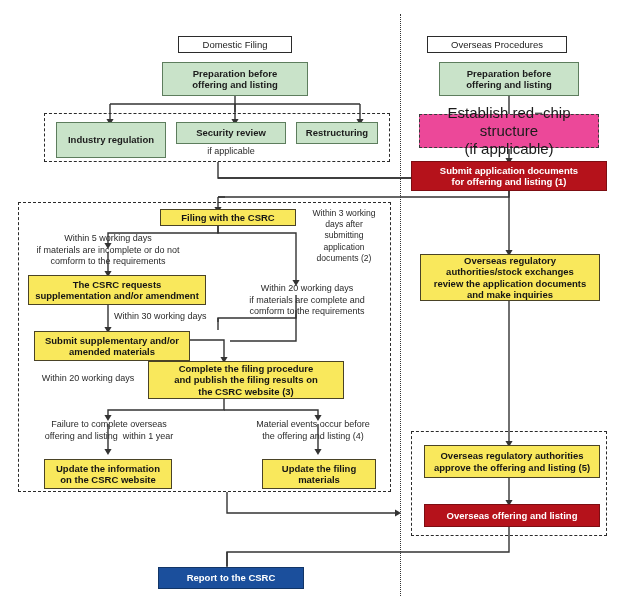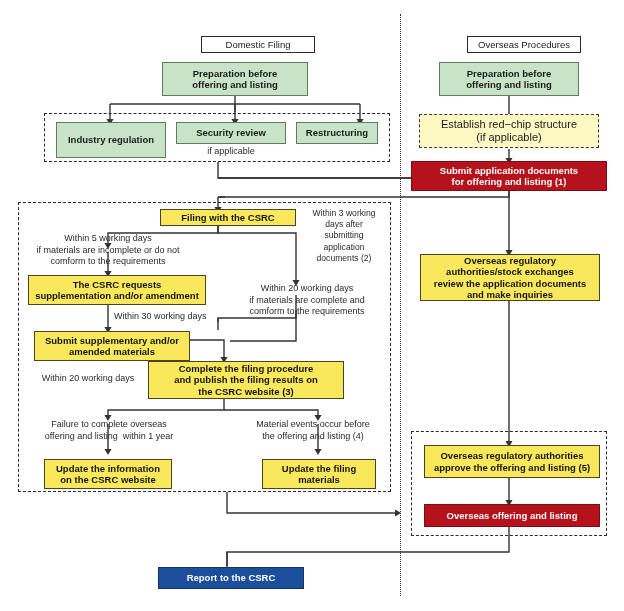--- a/index.html
+++ b/index.html
@@ -41,33 +41,32 @@
     z-index: 5;
   }
   .box span { display: block; width: 100%; }
 
   .plain {
     background: #ffffff;
     border: 1px solid #2b2b2b;
     font-size: 9.5px;
     color: #1b1b1b;
     font-weight: normal;
-    margin-left: 23px;
   }
   .green {
     background: #c9e3c9;
     border: 1.3px solid #5d7d5d;
     font-size: 9.5px;
     color: #1b1b1b;
     font-weight: bold;
   }
   .green-dash {
-    background: #fef9c3;
+    background: #ec4899;
     border: 1.6px dashed #3a3a3a;
-    font-size: 11px;
+    font-size: 15px;
     color: #1b1b1b;
     font-weight: normal;
   }
   .yellow {
     background: #f9e85c;
     border: 1.4px solid #4a4326;
     font-size: 9.5px;
     color: #151515;
     font-weight: bold;
   }
@@ -261,21 +260,21 @@
   </div>
 
   <div class="box yellow" style="left:44px; top:459px; width:128px; height:30px;">
     <span>Update the information<br>on the CSRC website</span>
   </div>
 
   <div class="box blue" style="left:158px; top:567px; width:146px; height:22px;">
     <span>Report to the CSRC</span>
   </div>
 
-  <div class="box plain" style="left:444px; top:36px; width:114px; height:17px;">
+  <div class="box plain" style="left:427px; top:36px; width:140px; height:17px;">
     <span>Overseas Procedures</span>
   </div>
 
   <div class="box green" style="left:439px; top:62px; width:140px; height:34px;">
     <span>Preparation before<br>offering and listing</span>
   </div>
 
   <div class="box green-dash" style="left:419px; top:114px; width:180px; height:34px;">
     <span>Establish red−chip structure<br>(if applicable)</span>
   </div>

